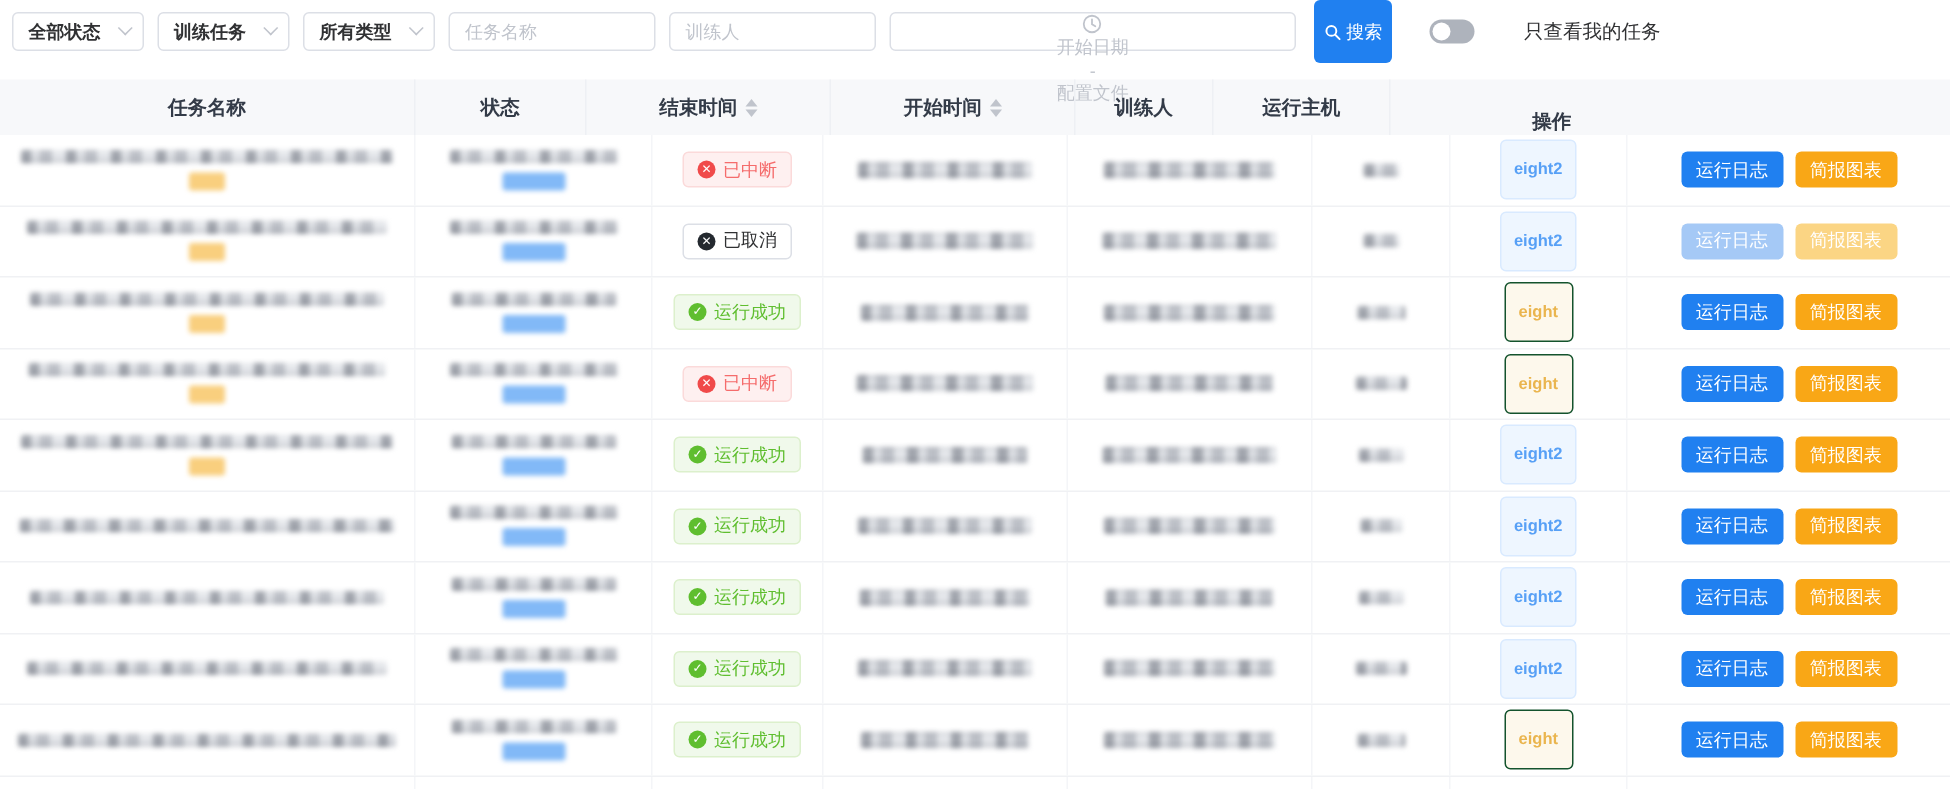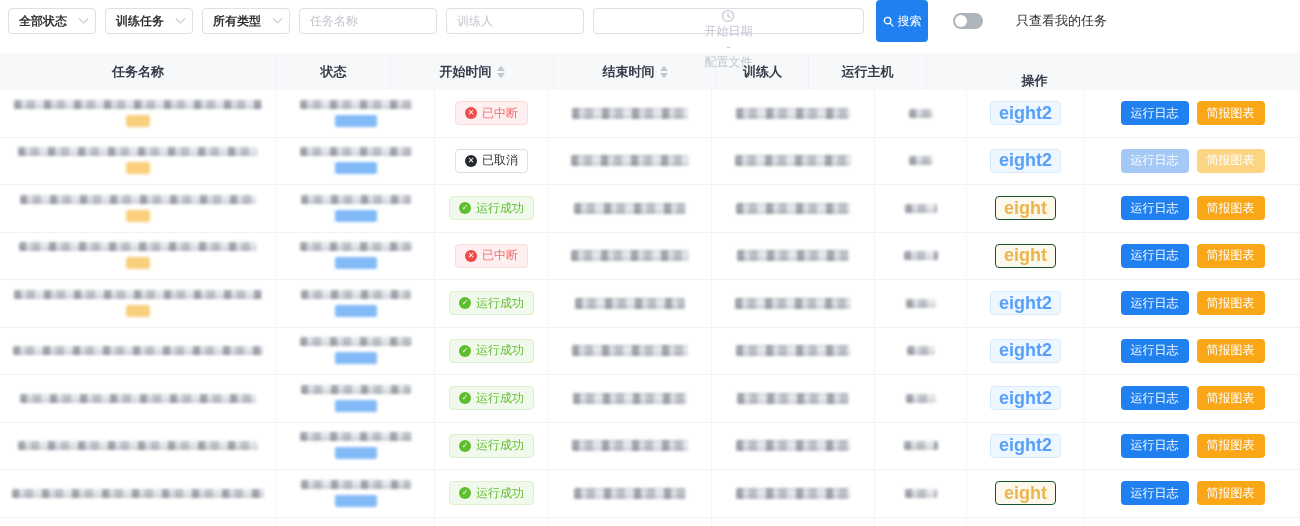--- a/index.html
+++ b/index.html
@@ -64,22 +64,22 @@
   .badge-dot { width: 12px; height: 12px; border-radius: 50%; color: #fff; font-size: 8px;
     line-height: 12px; text-align: center; font-weight: bold; }
   .badge-interrupted { background: #fef0f0; border-color: #fbdada; color: #f56c6c; }
   .badge-interrupted .badge-dot { background: #f04a4a; }
   .badge-cancelled { background: #fff; border-color: #dcdfe6; color: #303133; }
   .badge-cancelled .badge-dot { background: #24292f; }
   .badge-success { background: #f0f9eb; border-color: #dcf0cc; color: #5fbe2f; }
   .badge-success .badge-dot { background: #5fbe2f; }
 
   
-  .host { display: inline-flex; align-items: center; justify-content: center; height: 24px;
-    min-width: 46px; padding: 0 8px; border-radius: 4px; font-size: 18px; font-weight: bold; }
+  .host { display: inline-flex; align-items: center; justify-content: center; height: 40px;
+    min-width: 46px; padding: 0 8px; border-radius: 4px; font-size: 11px; font-weight: bold; }
   .host-blue { background: #eef6ff; border: 1px solid #d9eaff; color: #57a0f6; }
   .host-yellow { background: #fdf8ec; border: 1px solid #14532d; color: #eab54e; }
 
   
   .abtn { height: 24px; padding: 0 10px; border: none; border-radius: 4px; color: #fff;
     font-size: 12px; cursor: pointer; display: inline-flex; align-items: center; }
   .btn-log { background: #2080f0; }
   .btn-chart { background: #f9a716; }
   .tr.disabled .btn-log { background: #a5c9f6; }
   .tr.disabled .btn-chart { background: #fbd librar584; }
@@ -134,29 +134,29 @@
 </div>
 
 <div class="table">
   <div class="thead">
     <div class="th c1">
         <span>任务名称</span>
       </div>
     <div class="th c3">
         <span>状态</span>
       </div>
-    <div class="th c4">
-      <span>开始时间</span>
+    <div class="th c5">
+      <span>结束时间</span>
       <span class="sort">
           <i class="caret-up"></i>
           <i class="caret-down"></i>
         </span>
     </div>
-    <div class="th c5">
-      <span>结束时间</span>
+    <div class="th c4">
+      <span>开始时间</span>
       <span class="sort">
           <i class="caret-up"></i>
           <i class="caret-down"></i>
         </span>
     </div>
     <div class="th c6">
         <span>训练人</span>
       </div>
     <div class="th c7">
         <span>运行主机</span>

